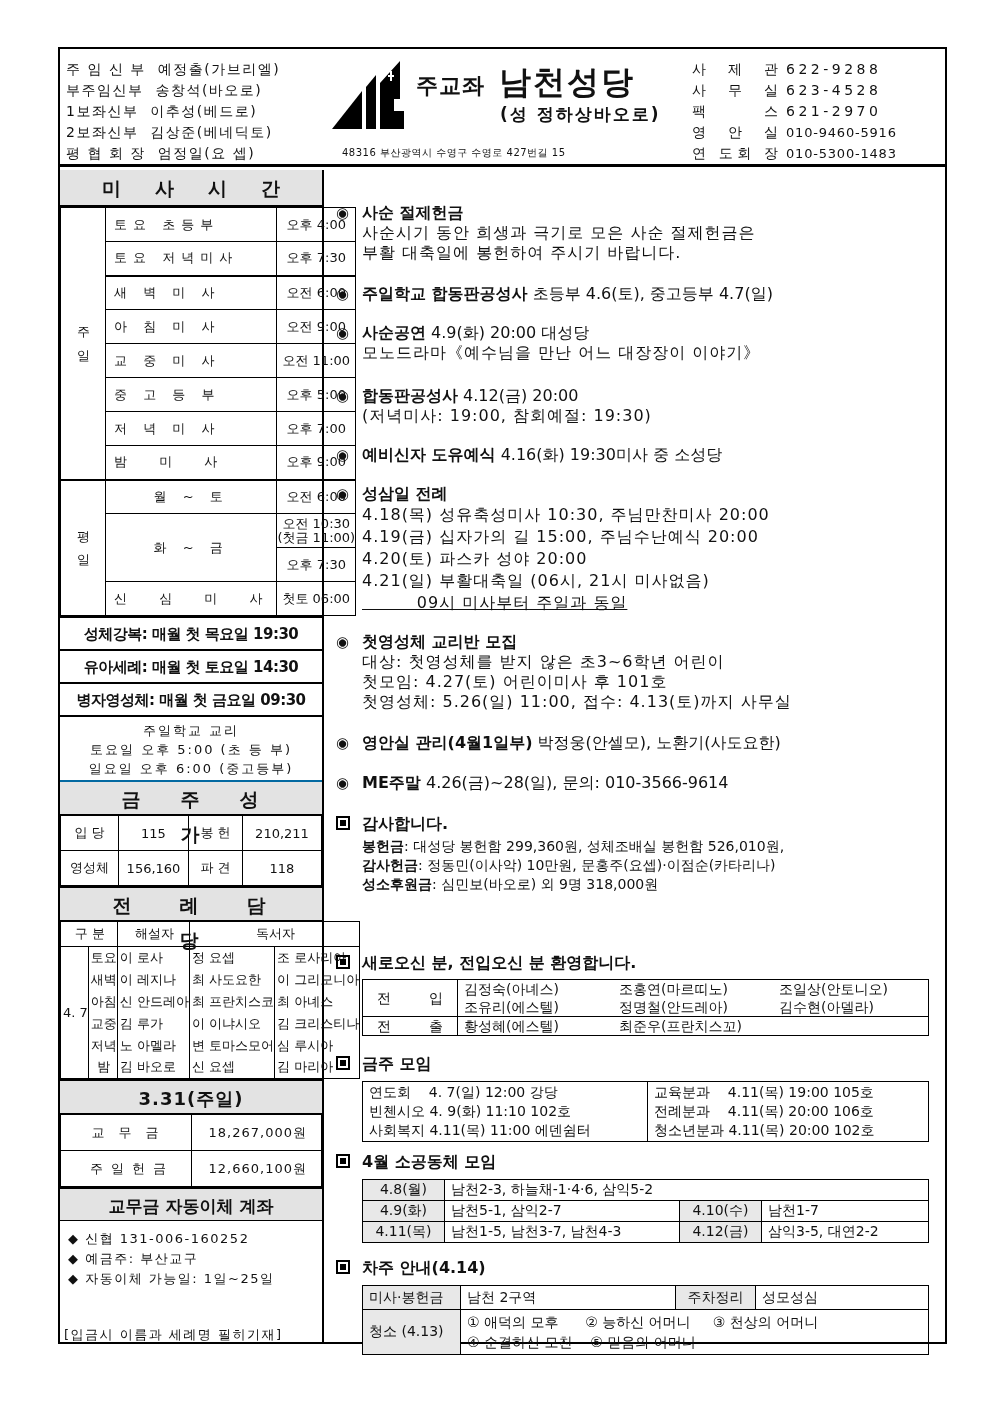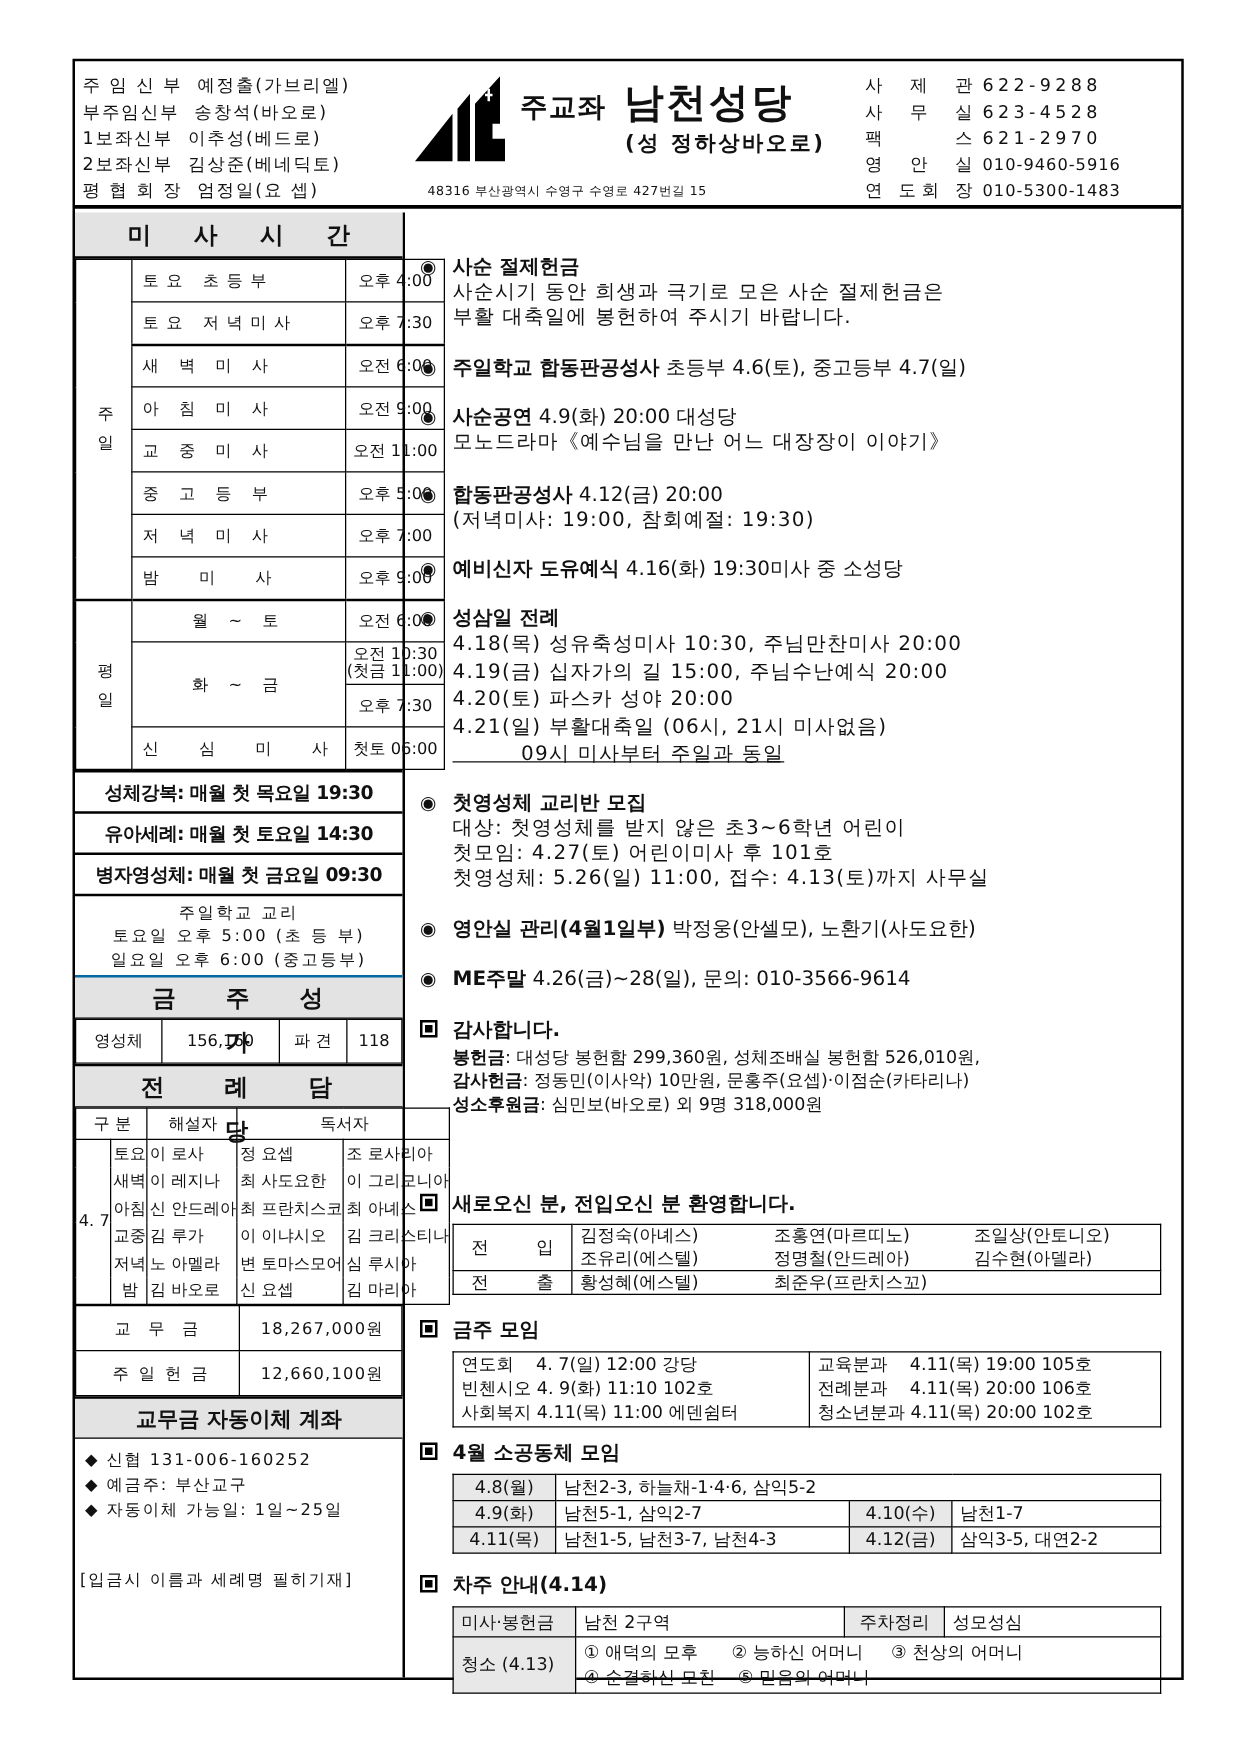--- a/index.html
+++ b/index.html
@@ -216,20 +216,26 @@
     <div class="special">병자영성체:  매월 첫 금요일 09:30</div>
     <div class="catechism">
       <div>주일학교 교리</div>
       <div>토요일 오후 5:00 (초 등 부)</div>
       <div>일요일 오후 6:00 (중고등부)</div>
     </div>
 
     <div class="sec-head weekly-head">금주성가</div>
     <table class="grid weekly-table">
       <tbody>
+          <tr>
+        <td style="width:58px;">입  당</td>
+        <td style="width:70px;">115</td>
+        <td style="width:54px;">봉  헌</td>
+        <td>210,211</td>
+      </tr>
       <tr>
         <td>영성체</td>
         <td>156,160</td>
         <td>파  견</td>
         <td>118</td>
       </tr>
     </tbody>
       </table>
 
     <div class="sec-head liturgy-head">전례담당</div>
@@ -273,20 +279,21 @@
           </tr>
       <tr class="inner">
             <td style="text-align:center;border-bottom:1px solid #000;">밤</td>
             <td style="border-bottom:1px solid #000;">김 바오로</td>
             <td style="border-bottom:1px solid #000;">신 요셉</td>
             <td style="border-bottom:1px solid #000;">김 마리아</td>
           </tr>
     </tbody>
       </table>
 
+    <div class="sec-head sunday-head">3.31(주일)</div>
     <table class="grid fund-table">
       <tbody>
           <tr>
             <td class="lab">교무금</td>
             <td class="val">18,267,000원</td>
           </tr>
       <tr>
             <td class="lab" style="letter-spacing:8px;">주일헌금</td>
             <td class="val">12,660,100원</td>
           </tr>

